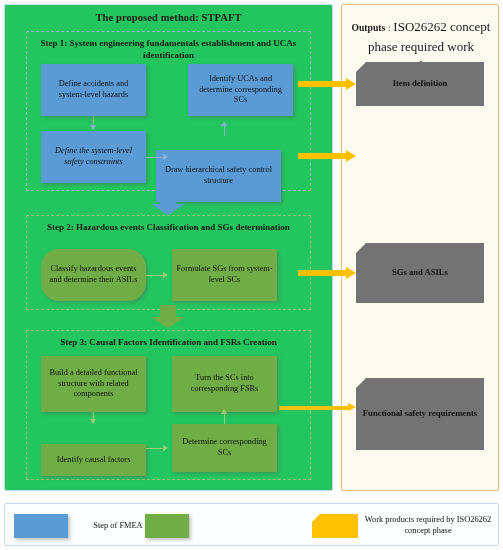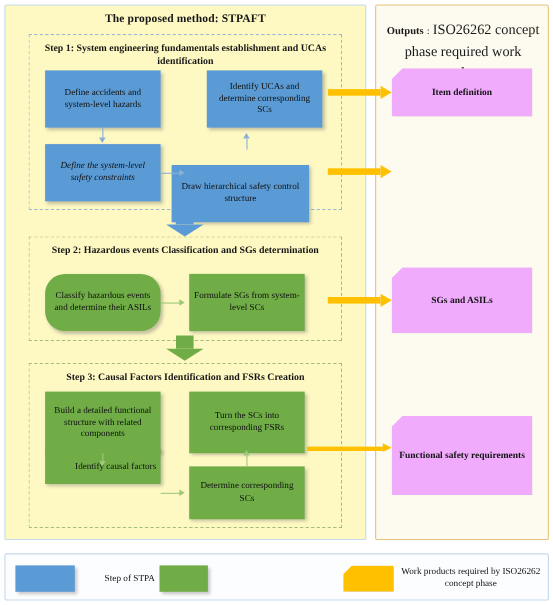--- a/index.html
+++ b/index.html
@@ -15,21 +15,21 @@
     height: 550px;
     background: #ffffff;
     overflow: hidden;
   }
 
   
   .panel-left {
     position: absolute;
     left: 4px; top: 4px;
     width: 329px; height: 487px;
-    background: #fef9c3;
+    background: #22c55e;
     border: 1px solid #c3d9ec;
     border-radius: 2px;
   }
   .panel-right {
     position: absolute;
     left: 341px; top: 4px;
     width: 158px; height: 487px;
     background: #fdfaf0;
     border: 1px solid #e8c27a;
     border-radius: 2px;
@@ -154,21 +154,21 @@
   }
   .yarrow.thin { height: 9px; }
   .yarrow.thin .bar { top: 2.5px; height: 4px; }
   .yarrow.thin .tip {
     border-top-width: 4.5px; border-bottom-width: 4.5px; border-left-width: 8px;
   }
 
   
   .tag {
     position: absolute;
-    background: #f0abfc;
+    background: #737373;
     display: flex;
     align-items: center;
     justify-content: center;
     text-align: center;
     font-size: 8.6px;
     font-weight: bold;
     line-height: 1.35;
     color: #121212;
     padding: 2px 6px;
     box-shadow: 2px 2px 3px rgba(120,110,70,.4);
@@ -259,21 +259,21 @@
   <div class="step-group green-dash" style="left:26px; top:330px; width:285px; height:150px;">
     <div class="step-head">Step 3: Causal Factors Identification and FSRs Creation</div>
   </div>
 
   <div class="pbox green" style="left:41px; top:356px; width:105px; height:56px;">
     <span>Build a detailed functional structure with related components</span>
   </div>
   <div class="pbox green" style="left:172px; top:356px; width:105px; height:56px;">
     <span>Turn the SCs into corresponding FSRs</span>
   </div>
-  <div class="pbox green" style="left:41px; top:408px; width:105px; height:32px;justify-content:flex-end;">
+  <div class="pbox green" style="left:41px; top:444px; width:105px; height:32px;">
     <span>Identify causal factors</span>
   </div>
   <div class="pbox green" style="left:172px; top:424px; width:105px; height:48px;">
     <span>Determine corresponding SCs</span>
   </div>
 
   <div class="conn green g">
     <div class="line" style="left:92.5px; top:412px; width:1.3px; height:8px;"></div>
     <div class="head head-down" style="left:89.5px; top:419px;"></div>
   </div>
@@ -316,20 +316,20 @@
       <div class="tip"></div>
   </div>
   <div class="yarrow thin" style="left:279px; top:403px; width:77px;">
     <div class="bar" style="width:69px;"></div>
       <div class="tip"></div>
   </div>
 
   <div class="panel-legend"></div>
 
   <div class="lg-swatch blue" style="left:14px; top:514px; width:54px; height:24px;"></div>
-  <div class="lg-label" style="left:74px; top:521px; width:88px;">Step of STPA</div>
+  <div class="lg-label" style="left:74px; top:521px; width:88px;">Step of FMEA</div>
 
   <div class="lg-swatch green" style="left:145px; top:514px; width:44px; height:24px;"></div>
 
   <div class="lg-swatch tag" style="left:312px; top:514px; width:46px; height:24px;"></div>
   <div class="lg-label" style="left:364px; top:515px; width:128px;">Work products required by ISO26262 concept phase</div>
 
 </div>
 
 </body></html>

